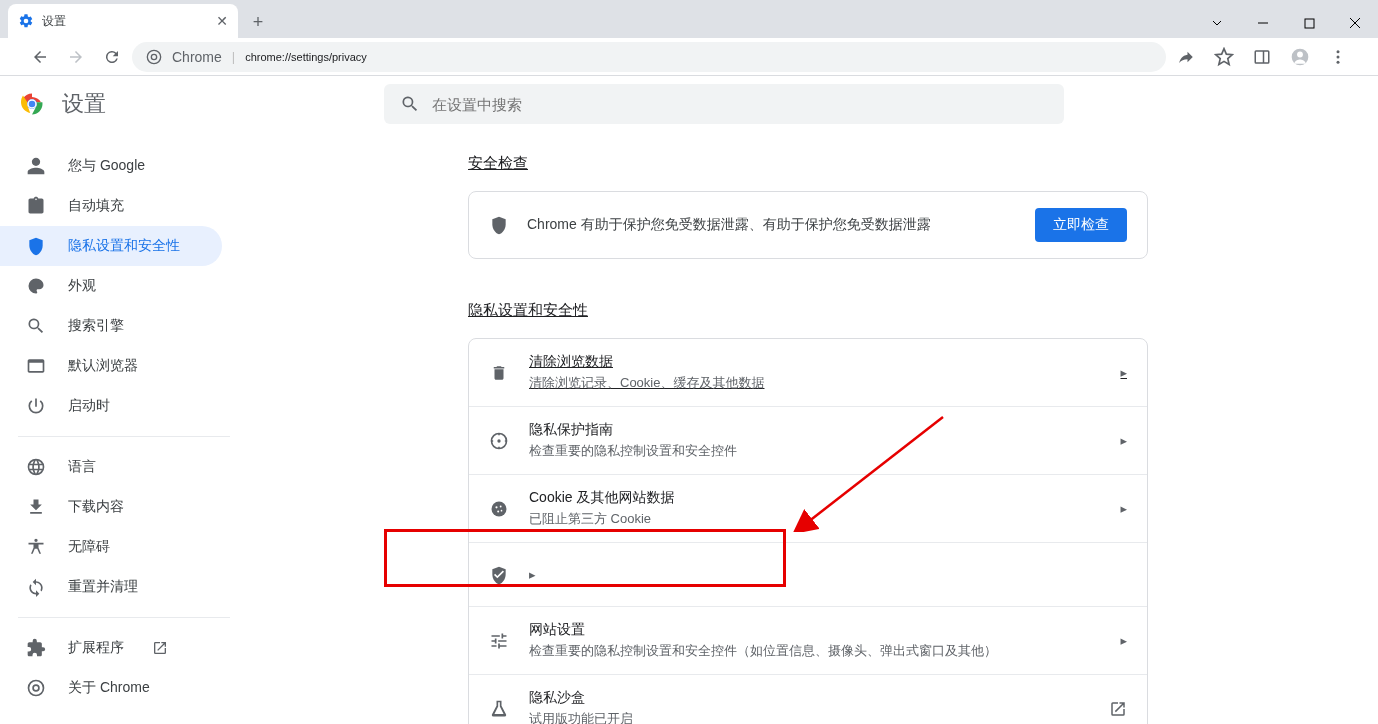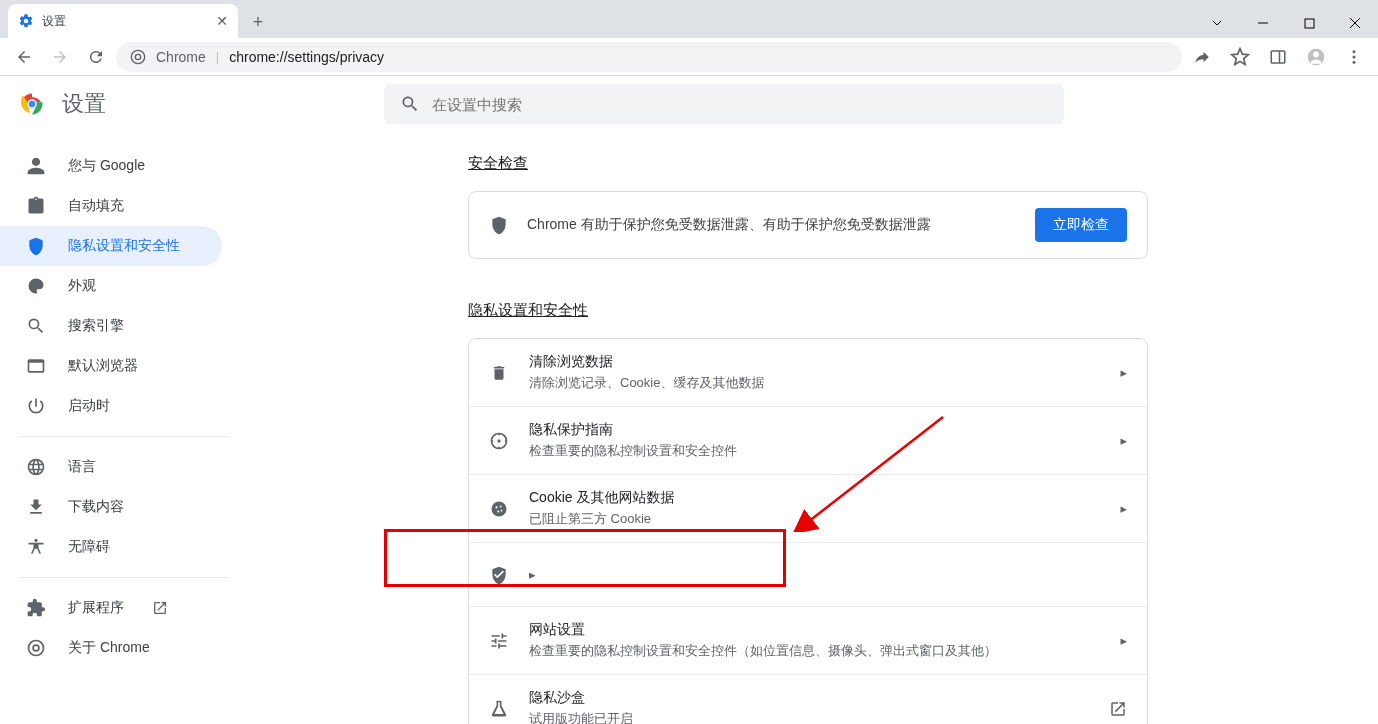--- a/index.html
+++ b/index.html
@@ -9,27 +9,27 @@
     .titlebar { height: 38px; background: #dee1e6; display: flex; align-items: flex-end; }
     .tab { background: #fff; border-radius: 8px 8px 0 0; height: 34px; margin-left: 8px; display: flex; align-items: center; padding: 0 10px; width: 230px; gap: 8px; }
     .tab-icon { width: 16px; height: 16px; display:flex; align-items:center; justify-content:center; }
     .tab-title { flex: 1; font-size: 12px; color: #3c4043; }
     .tab-close { color: #5f6368; cursor: pointer; font-size: 14px; }
     .new-tab { width: 28px; height: 28px; display: flex; align-items: center; justify-content: center; color: #5f6368; font-size: 18px; margin-left: 6px; margin-bottom: 2px; cursor:pointer; }
     .window-controls { margin-left: auto; display: flex; }
     .window-controls > div { width: 46px; height: 30px; display: flex; align-items: center; justify-content: center; color: #000; cursor: pointer; }
     
     
-    .addressbar { height: 38px; background: #fff; border-bottom: 1px solid #dadce0; display: flex; align-items: center; padding: 0 8px; gap: 4px; }
+    .addressbar { height: 38px; background: #fff; border-bottom: 1px solid #dadce0; display: flex; align-items: center; padding: 0 24px; gap: 4px; }
     .nav-btn { width: 32px; height: 32px; border-radius: 50%; display: flex; align-items: center; justify-content: center; color: #5f6368; cursor: pointer; }
     .nav-btn.disabled { color: #bdc1c6; }
     .omnibox { flex: 1; height: 30px; background: #f1f3f4; border-radius: 15px; display: flex; align-items: center; padding: 0 14px; gap: 10px; color: #5f6368; }
     .omnibox .chrome-label { color: #5f6368; font-size: 14px; }
     .omnibox .sep { color: #c0c0c0; }
-    .omnibox .url { color: #202124; font-size: 14px; }
+    .omnibox .url { color: #202124; font-size: 11px; }
     .addr-actions { display: flex; gap: 6px; align-items:center; }
     .addr-actions .icon-btn { width: 32px; height: 32px; display:flex; align-items:center; justify-content:center; color:#5f6368; cursor:pointer; }
     
     
     .page-header { height: 56px; display: flex; align-items: center; padding: 0 20px; gap: 18px; }
     .page-title { font-size: 22px; color: #5f6368; }
     .search-box { margin-left: 260px; width: 680px; height: 40px; background: #f1f3f4; border-radius: 6px; display: flex; align-items: center; padding: 0 16px; gap: 12px; color: #5f6368; }
     .search-box input { border: none; background: transparent; outline: none; font-size: 15px; color: #5f6368; flex:1; }
     
     
@@ -54,21 +54,21 @@
     .main::-webkit-scrollbar-track { background: #f1f1f1; }
     .content { width: 680px; margin: 0 auto; padding-top: 22px; }
     .section-title { font-size: 15px; color: #202124; margin-bottom: 18px; text-decoration: underline; }
     .card { border: 1px solid #dadce0; border-radius: 8px; background: #fff; }
     .safety-row { display: flex; align-items: center; padding: 16px 20px; gap: 18px; }
     .safety-row .icon { color:#5f6368; }
     .safety-text { flex:1; font-size: 14px; color:#3c4043; }
     .primary-btn { background: #1a73e8; color: #fff; border: none; border-radius: 4px; padding: 8px 18px; font-size: 14px; cursor: pointer; margin-left: 20px; }
     
     .setting-row { display: flex; align-items: center; padding: 14px 20px; gap: 20px; border-top: 1px solid #e8eaed; cursor:pointer; }
-    .setting-row:first-child { border-top: none; }
+    .setting-row:first-child { border-top: none; text-decoration: underline; }
     .setting-row .row-icon { width: 20px; color: #5f6368; display:flex; justify-content:center; }
     .setting-row .row-text { flex: 1; }
     .setting-row .row-title { font-size: 14px; color: #202124; margin-bottom: 3px; }
     .setting-row .row-subtitle { font-size: 13px; color: #5f6368; }
     .setting-row .chev { color: #5f6368; }
     
     .highlight-box { position:absolute; border: 3px solid #e60000; pointer-events:none; }
     .arrow { position: absolute; pointer-events: none; }
 
     .s2 { margin-top: 42px; }
@@ -269,20 +269,28 @@
         </span>
       <span>下载内容</span>
     </div>
     <div class="nav-item">
       <span class="icon">
           <svg width="20" height="20" viewBox="0 0 24 24">
             <path fill="currentColor" d="M12 2a2 2 0 1 1 0 4 2 2 0 0 1 0-4zm9 5H3v2h6v4l-3 7h2l2.5-6h3L16 20h2l-3-7V9h6V7z"></path>
           </svg>
         </span>
       <span>无障碍</span>
+    </div>
+    <div class="nav-item">
+      <span class="icon">
+          <svg width="20" height="20" viewBox="0 0 24 24">
+            <path fill="currentColor" d="M12 5V2L8 6l4 4V7c3.31 0 6 2.69 6 6 0 1-.25 1.97-.7 2.8l1.46 1.46A7.93 7.93 0 0 0 20 13c0-4.42-3.58-8-8-8zm0 14c-3.31 0-6-2.69-6-6 0-1 .25-1.97.7-2.8L5.24 8.74A7.93 7.93 0 0 0 4 13c0 4.42 3.58 8 8 8v3l4-4-4-4v3z"></path>
+          </svg>
+        </span>
+      <span>重置并清理</span>
     </div>
     <div class="divider"></div>
     <div class="nav-item">
       <span class="icon">
           <svg width="20" height="20" viewBox="0 0 24 24">
             <path fill="currentColor" d="M20.5 11H19V7c0-1.1-.9-2-2-2h-4V3.5a2.5 2.5 0 0 0-5 0V5H4c-1.1 0-2 .9-2 2v3.8h1.5a2.7 2.7 0 0 1 0 5.4H2V20c0 1.1.9 2 2 2h3.8v-1.5a2.7 2.7 0 0 1 5.4 0V22H17c1.1 0 2-.9 2-2v-4h1.5a2.5 2.5 0 0 0 0-5z"></path>
           </svg>
         </span>
       <span>扩展程序</span>
       <span class="ext-icon">

